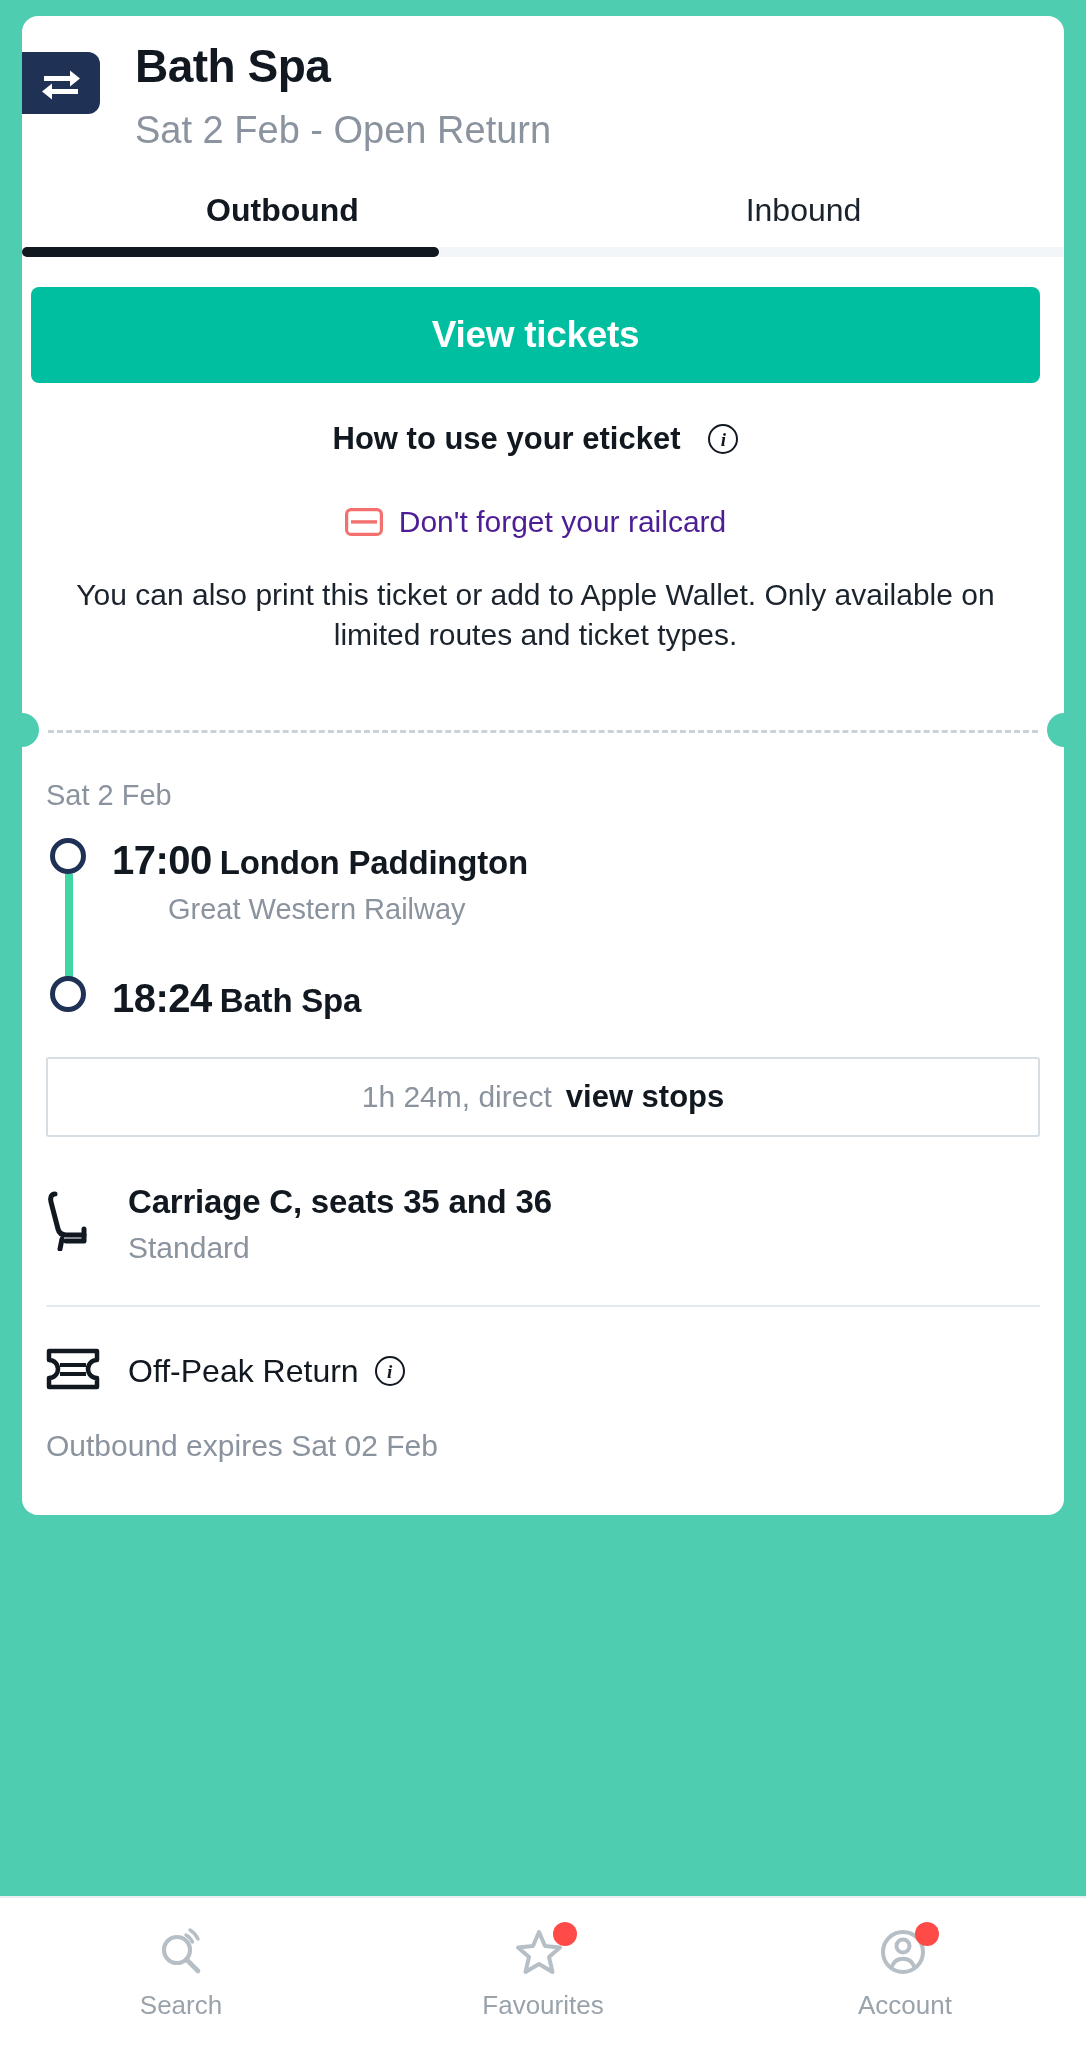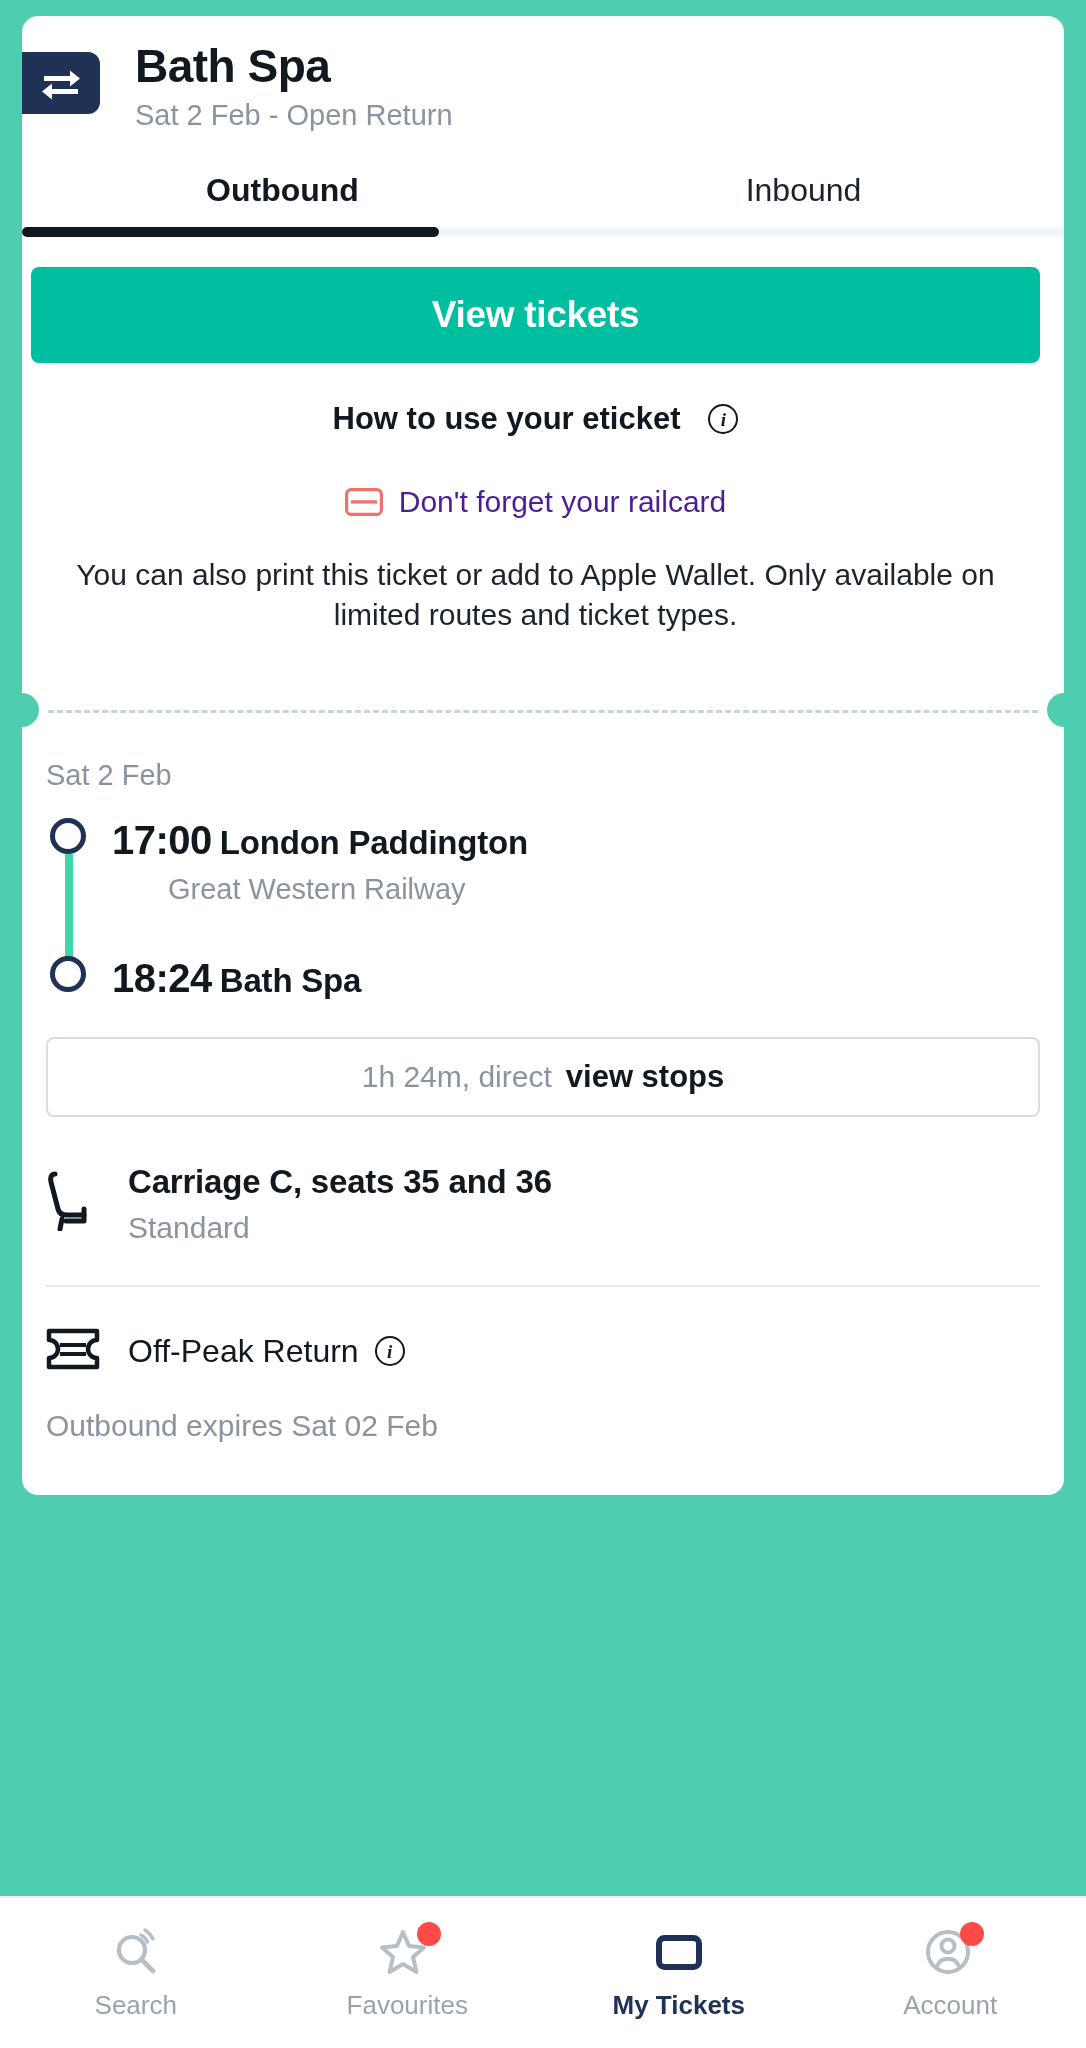--- a/index.html
+++ b/index.html
@@ -37,21 +37,21 @@
     flex: 0 0 auto;
     margin-top: 10px;
   }
   .swap-badge svg { display: block; }
   .header-text { margin-left: 35px; }
   .title {
     font-size: 46px; font-weight: bold; color: #111820;
     letter-spacing: -0.5px; line-height: 1.05;
   }
   .subtitle {
-    font-size: 29px; color: #8A939E; margin-top: 9px; font-weight: normal;
+    font-size: 38px; color: #8A939E; margin-top: 19px; font-weight: normal;
   }
 
   
   .tabs { display: flex; margin-top: 40px; }
   .tab {
     flex: 1 1 50%;
     text-align: center;
     font-size: 32px;
     padding-bottom: 18px;
     color: #111820;
@@ -145,21 +145,21 @@
   .leg-time { font-size: 40px; font-weight: bold; color: #111820; letter-spacing: -0.5px; }
   .leg-station { font-size: 33px; font-weight: bold; color: #111820; letter-spacing: -0.2px; }
   .leg-operator {
     font-size: 29px; color: #8A939E; margin-top: 10px; margin-left: 122px;
   }
   .leg-gap { height: 50px; }
 
   .stops-bar {
     margin: 36px 24px 0 24px;
     border: 2px solid #D7DEE3;
-    border-radius: 8px;
+    border-radius: 3px;
     height: 80px;
     display: flex; align-items: center; justify-content: center; gap: 14px;
     cursor: pointer;
   }
   .stops-duration { font-size: 30px; color: #8A939E; }
   .stops-link { font-size: 31px; font-weight: bold; color: #111820; }
 
   
   .seat-row {
     display: flex; align-items: flex-start;
@@ -358,28 +358,20 @@
     <div class="nav-item">
       <span class="nav-icon">
         <svg width="56" height="52" viewBox="0 0 56 52" aria-hidden="true">
           <path d="M24 6 L30 20 L45 21.5 L34 31 L37.5 46 L24 38 L10.5 46 L14 31 L3 21.5 L18 20 Z" fill="none" stroke="#B6BEC6" stroke-width="4" stroke-linejoin="round"></path>
         </svg>
         <span class="badge-dot"></span>
       </span>
       <span class="nav-label">Favourites</span>
     </div>
 
-    <div class="nav-item active">
-      <span class="nav-icon">
-        <svg width="56" height="52" viewBox="0 0 56 52" aria-hidden="true">
-          <rect x="8" y="12" width="40" height="29" rx="5.5" fill="none" stroke="#1F3154" stroke-width="6"></rect>
-        </svg>
-      </span>
-      <span class="nav-label">My Tickets</span>
-    </div>
 
     <div class="nav-item">
       <span class="nav-icon">
         <svg width="56" height="52" viewBox="0 0 56 52" aria-hidden="true">
           <circle cx="26" cy="26" r="20" fill="none" stroke="#B6BEC6" stroke-width="4"></circle>
           <circle cx="26" cy="20" r="6.5" fill="none" stroke="#B6BEC6" stroke-width="4"></circle>
           <path d="M15 40 A12 12 0 0 1 37 40" fill="none" stroke="#B6BEC6" stroke-width="4" stroke-linecap="round"></path>
         </svg>
         <span class="badge-dot"></span>
       </span>

